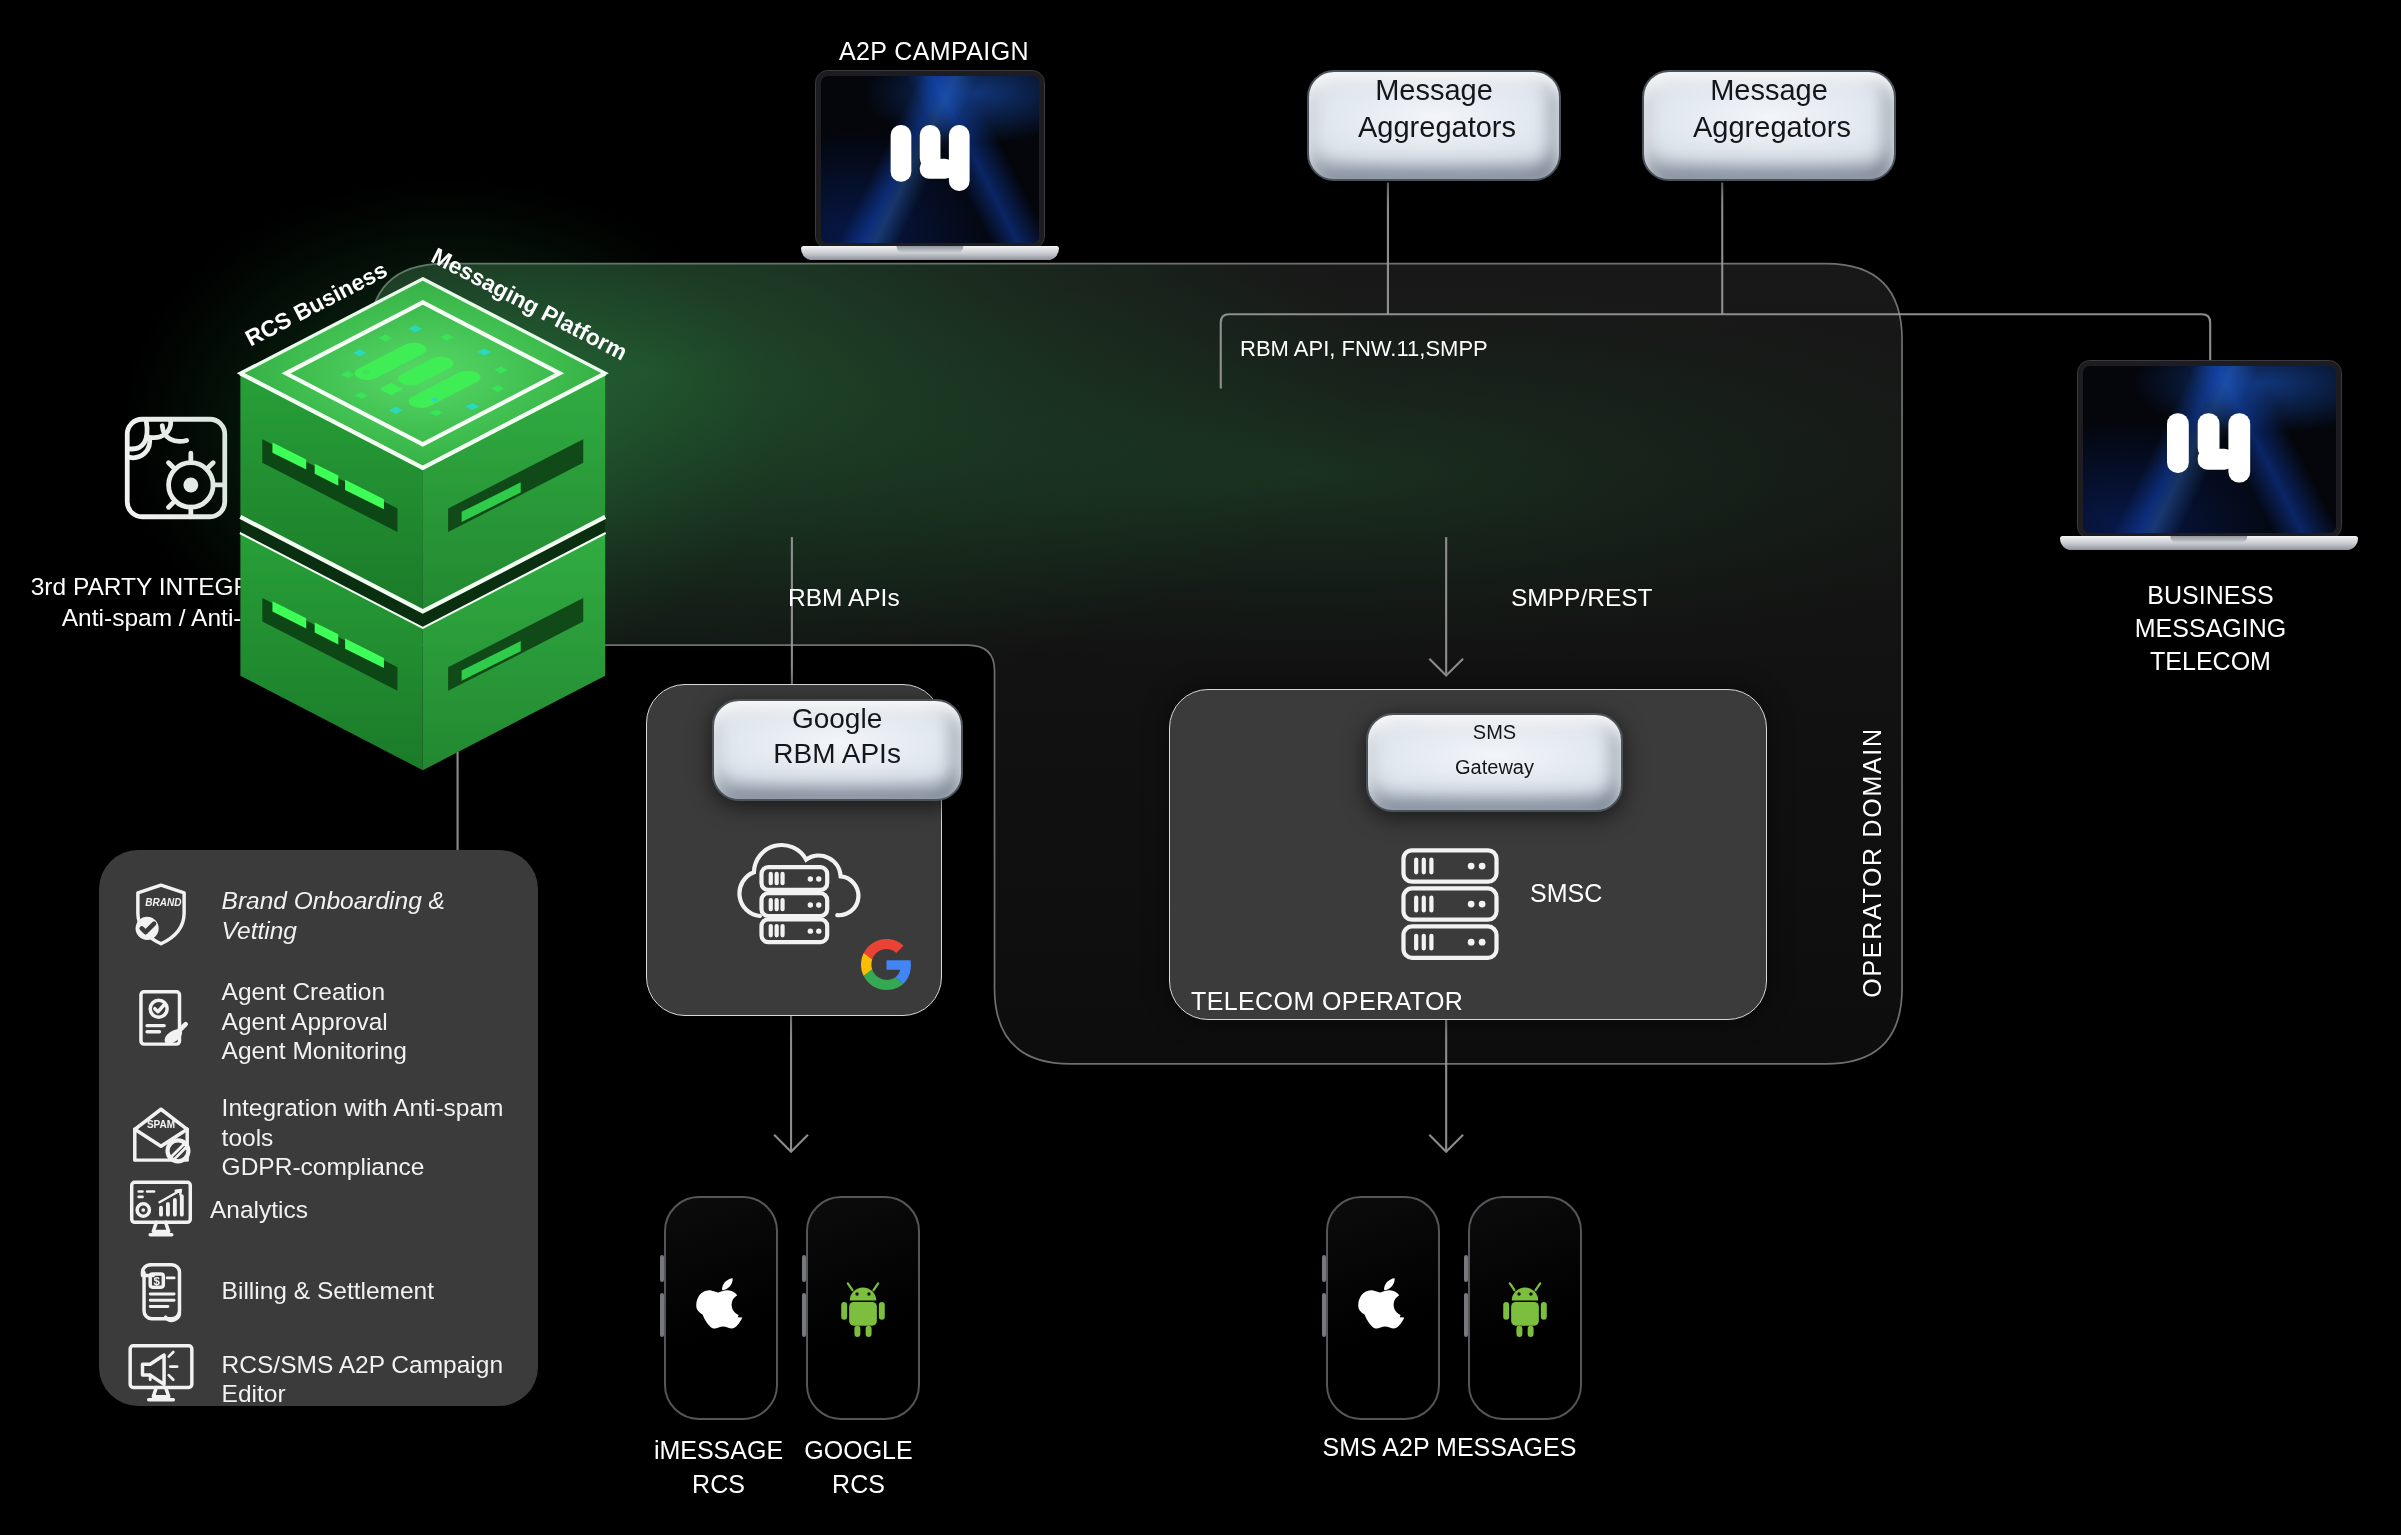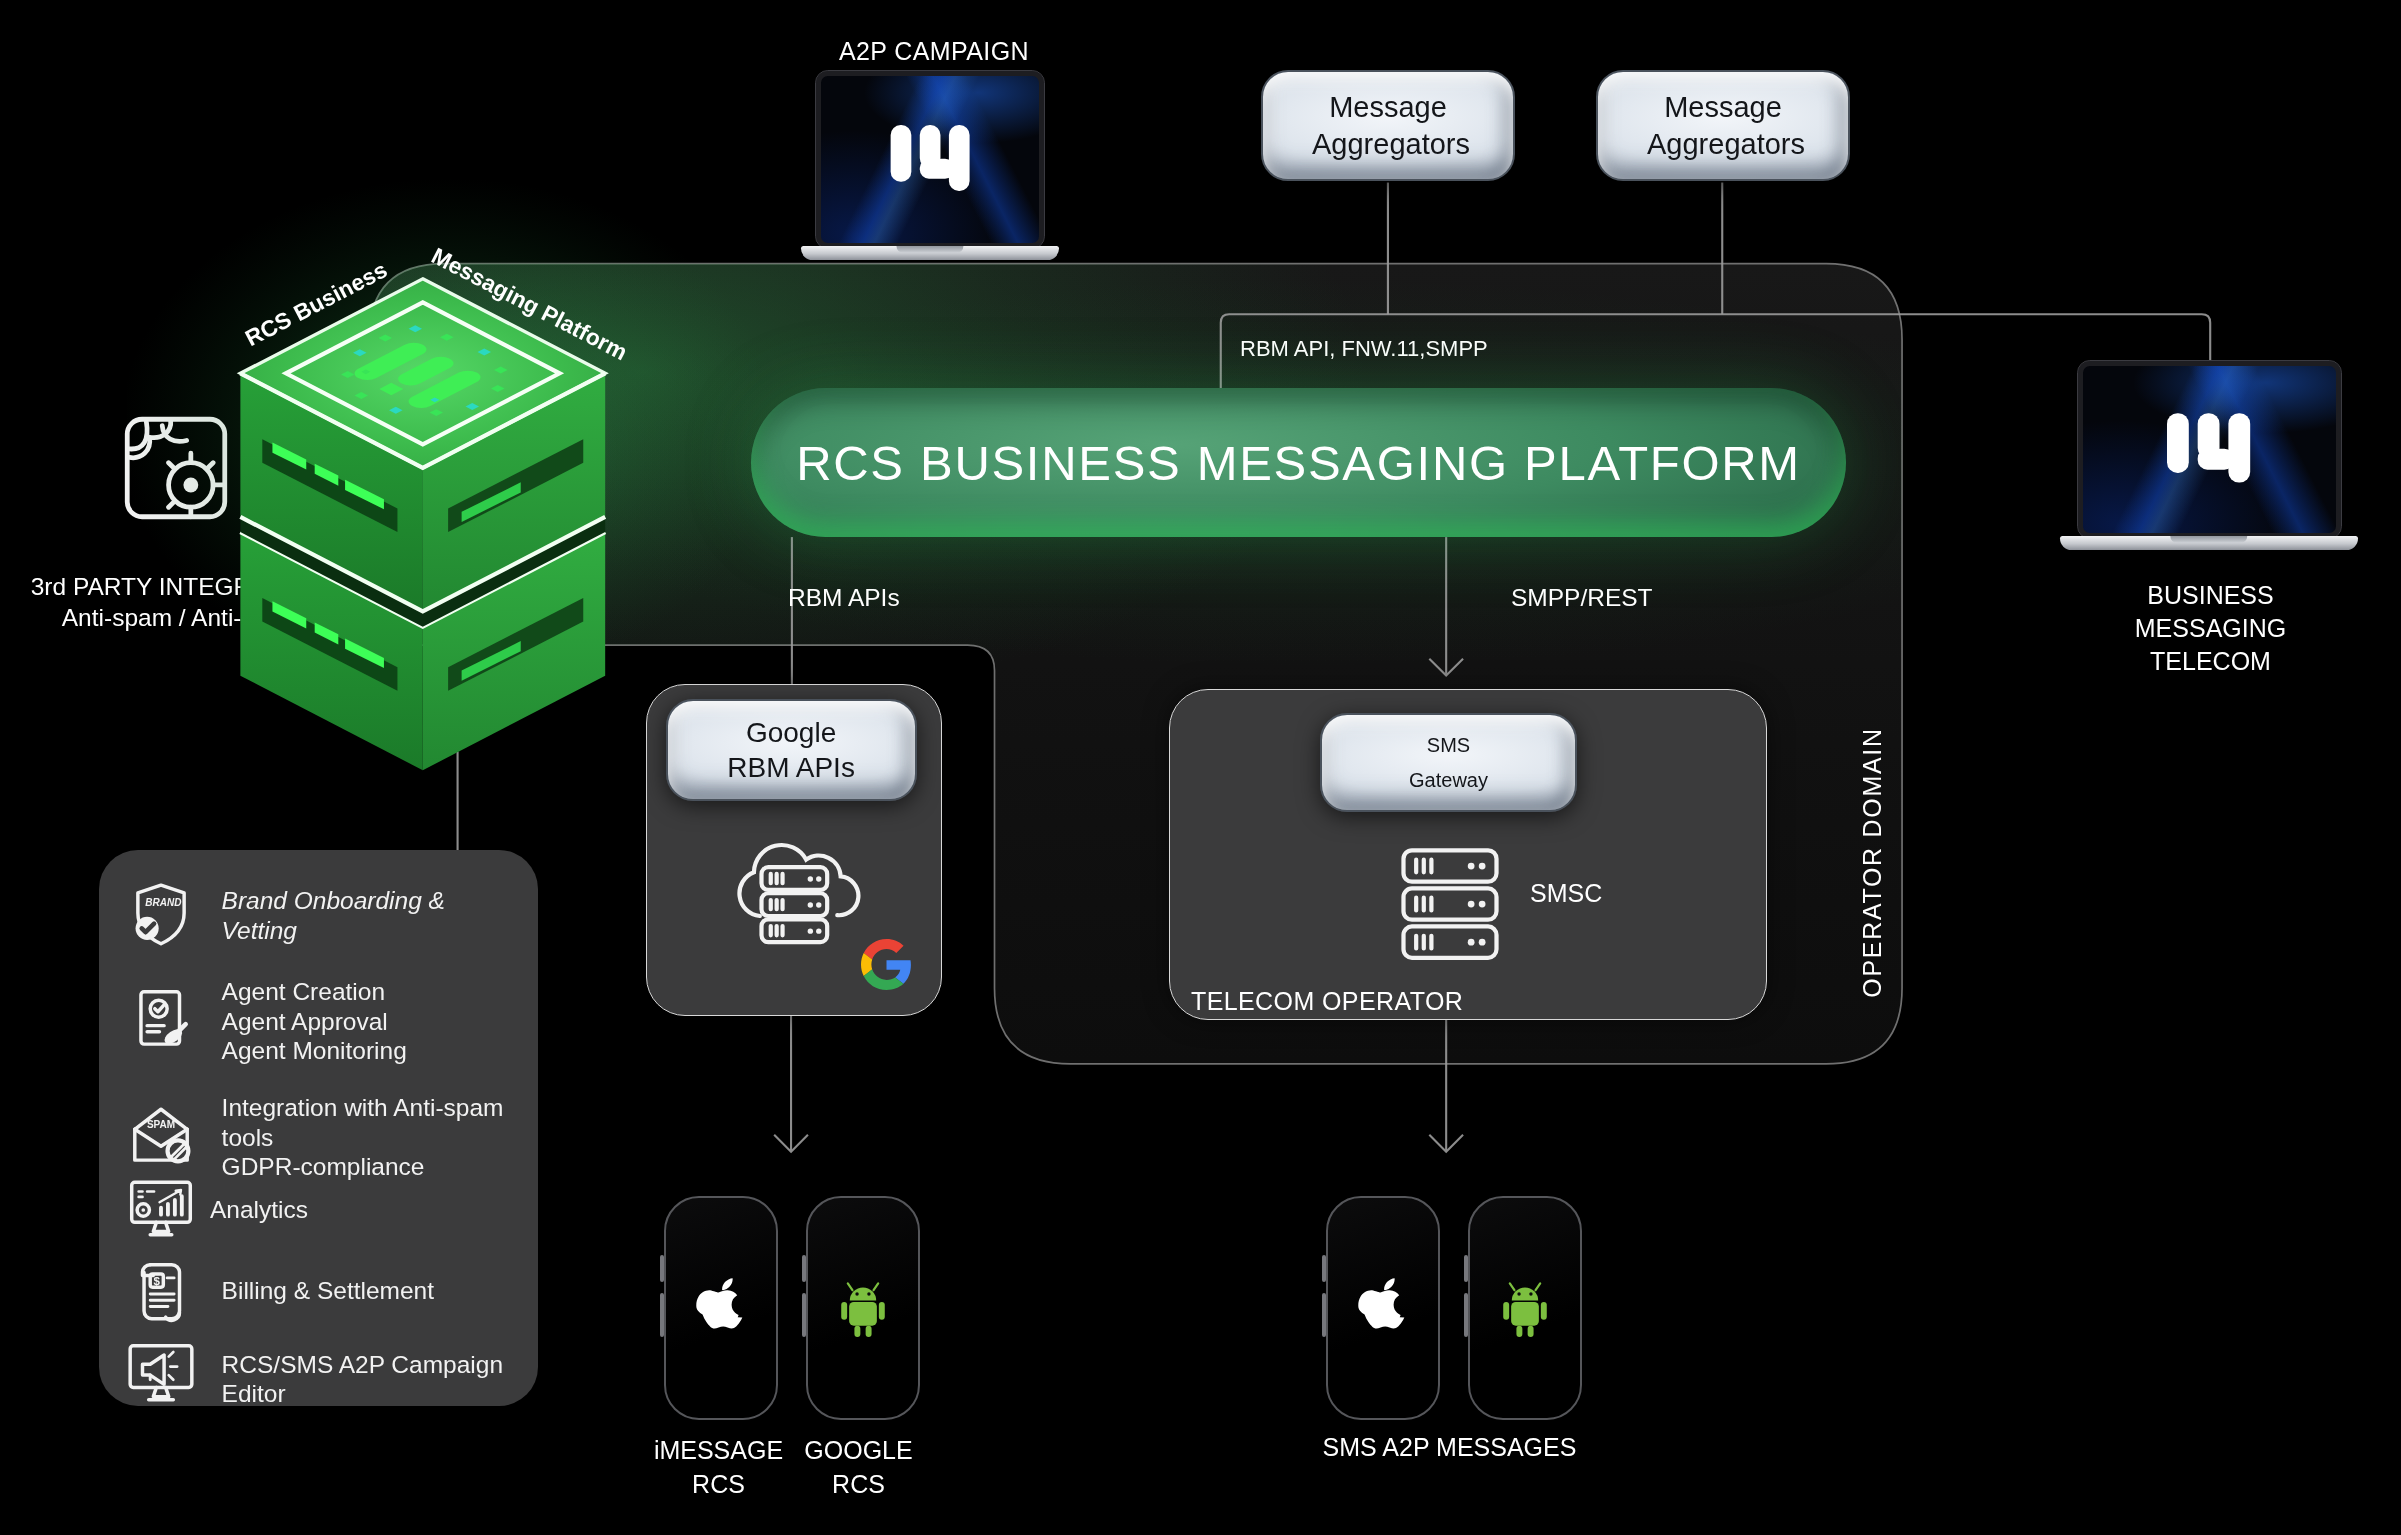--- a/index.html
+++ b/index.html
@@ -5,27 +5,27 @@
   html,body{margin:0;padding:0;background:#000;}
   body{width:2401px;height:1536px;overflow:hidden;font-family:"Liberation Sans",sans-serif;}
   #scene{position:relative;width:2401px;height:1536px;background:#000;}
   svg{display:block;}
   .abs{position:absolute;}
   .lbl{position:absolute;color:#fff;font-family:"Liberation Sans",sans-serif;white-space:nowrap;}
   .ctr{text-align:center;white-space:normal;}
 
   
   .silver{
-    position:absolute;display:flex;flex-direction:column;align-items:center;justify-content:center;
+    position:absolute;display:flex;flex-direction:column;align-items:center;justify-content:flex-start;
     border-radius:27px;border:2.5px solid #4a525c;
     background:radial-gradient(120% 95% at 50% 42%, #f2f5f9 0%, #dde4ec 45%, #c3ccd7 72%, #a9b3c0 100%);
     box-shadow: inset 0 8.4px 15px rgba(255,255,255,.95), inset 0 -11.8px 20px rgba(66,78,96,.55),
                 inset 10px 0 17px rgba(255,255,255,.35), inset -10px 0 17px rgba(88,99,115,.35),
                 0 5px 22px rgba(0,0,0,.6);
-    color:#14161a;font-size:29px;line-height:37px;text-align:center;
+    color:#14161a;font-size:29px;line-height:37px;text-align:center;margin-left:46px;
   }
 
   
   .gbox{position:absolute;background:#3b3b3c;border:1.7px solid #d8d8d8;border-radius:39px;box-shadow:0 0 25px rgba(0,0,0,.5);}
 
   
   .laptop{position:absolute;}
   .lap-screen{position:relative;margin:0 auto;border-radius:11.8px;border:5.9px solid #1d1d21;outline:1.7px solid #3b3b41;
     background:
       radial-gradient(95% 55% at 72% 10%, rgba(28,92,210,.55), transparent 55%),
@@ -99,23 +99,20 @@
       <path d="M937,1202 V1362"></path>
       <path d="M917,1344 L937,1364 L957,1344"></path>
       <path d="M1713,1207 V1362"></path>
       <path d="M1693,1344 L1713,1364 L1733,1344"></path>
       <path d="M542,890 V1007"></path>
       <path d="M520,548 H356"></path>
       <path d="M376,528 L354,548 L376,568"></path>
     </g>
   </svg>
 
-  <div class="banner">
-    <span>RCS BUSINESS MESSAGING PLATFORM</span>
-  </div>
 
   <svg class="abs" style="left:127px;top:169px;z-index:3" width="676" height="684" viewBox="0 0 800 810">
     <defs>
       <radialGradient id="stackGlow" cx="0.5" cy="0.5" r="0.5">
         <stop offset="0" stop-color="rgba(52,190,90,0.38)"></stop>
         <stop offset="0.6" stop-color="rgba(40,150,70,0.14)"></stop>
         <stop offset="1" stop-color="rgba(30,120,55,0)"></stop>
       </radialGradient>
       <radialGradient id="topFace" cx="0.5" cy="0.5" r="0.7">
         <stop offset="0" stop-color="#55d866"></stop>

